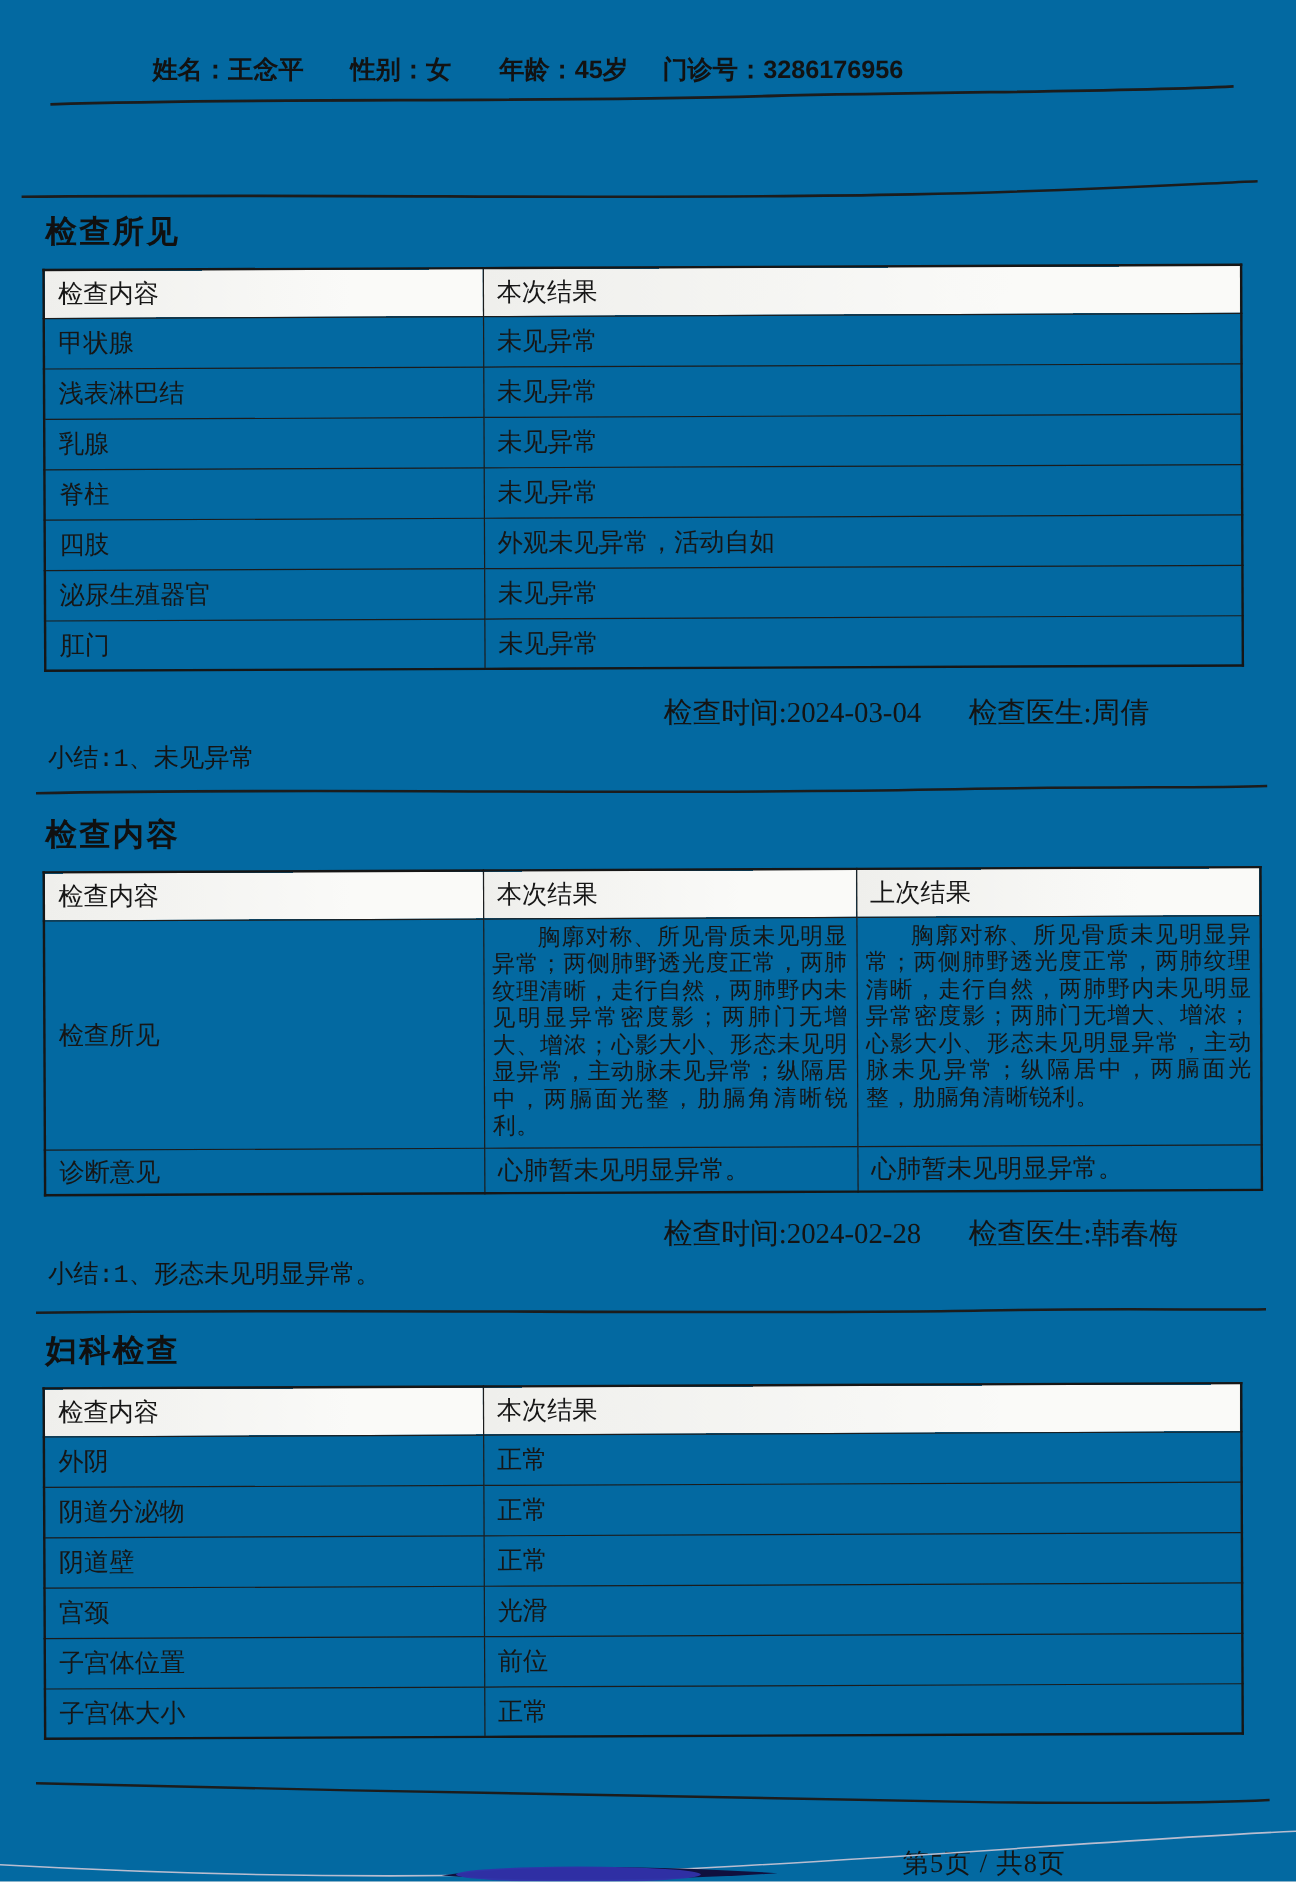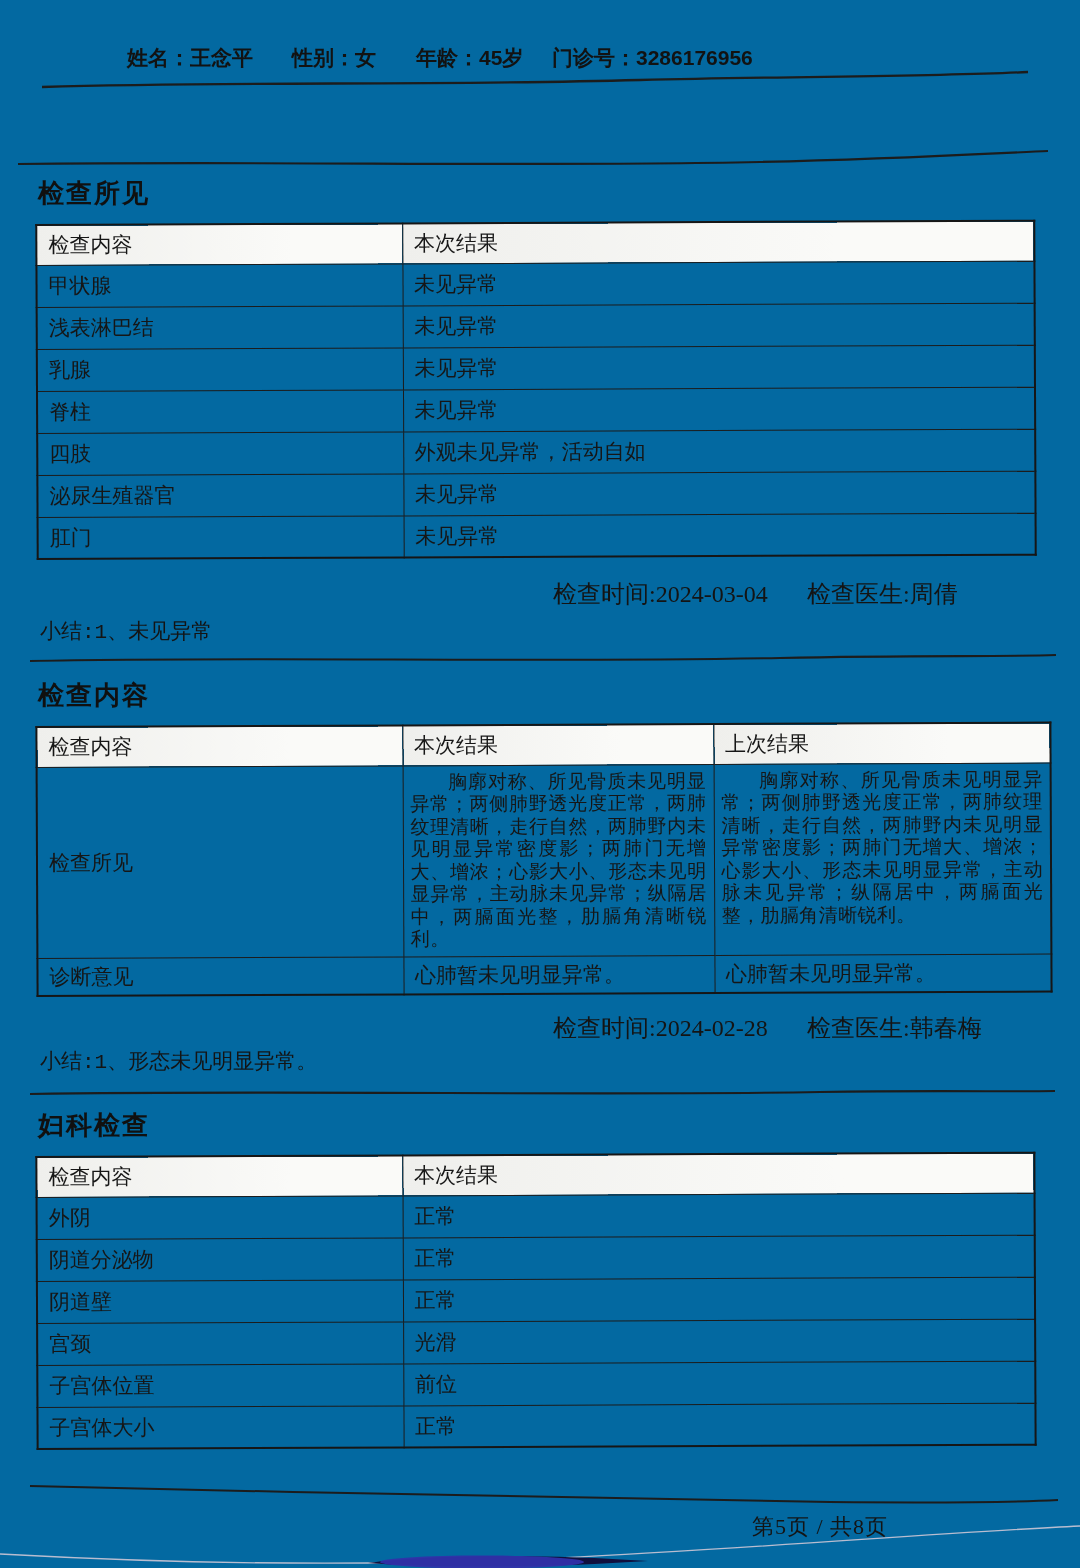--- a/index.html
+++ b/index.html
@@ -39,21 +39,21 @@
   }
   .exam-table{border:2.2px solid #161616;}
   .exam-table th{background:linear-gradient(90deg,#efefec,#fafaf8 70%);}
   .exam-table td.para{
     font-size:19px;line-height:22.5px;white-space:normal;
     text-align:justify;text-align-last:left;text-indent:2em;
     vertical-align:top;padding:5px 7px;letter-spacing:.4px;
   }
   .meta-line span{position:absolute;font-size:24px;white-space:nowrap;color:#141414;}
   .summary{font-size:21px;white-space:nowrap;color:#141414;font-family:Liberation Mono, monospace;}
-  .page-indicator{font-size:22px;white-space:nowrap;color:#141414;letter-spacing:1px;}
+  .page-indicator{font-size:22px;white-space:nowrap;color:#141414;letter-spacing:1px;margin-top:26px;}
   svg.divider{display:block;}
 </style>
 </head>
 <body>
 
 <div class="page">
 
   <div class="patient-header">
     <span style="left:127px">姓名：王念平</span>
     <span style="left:292px">性别：女</span>

